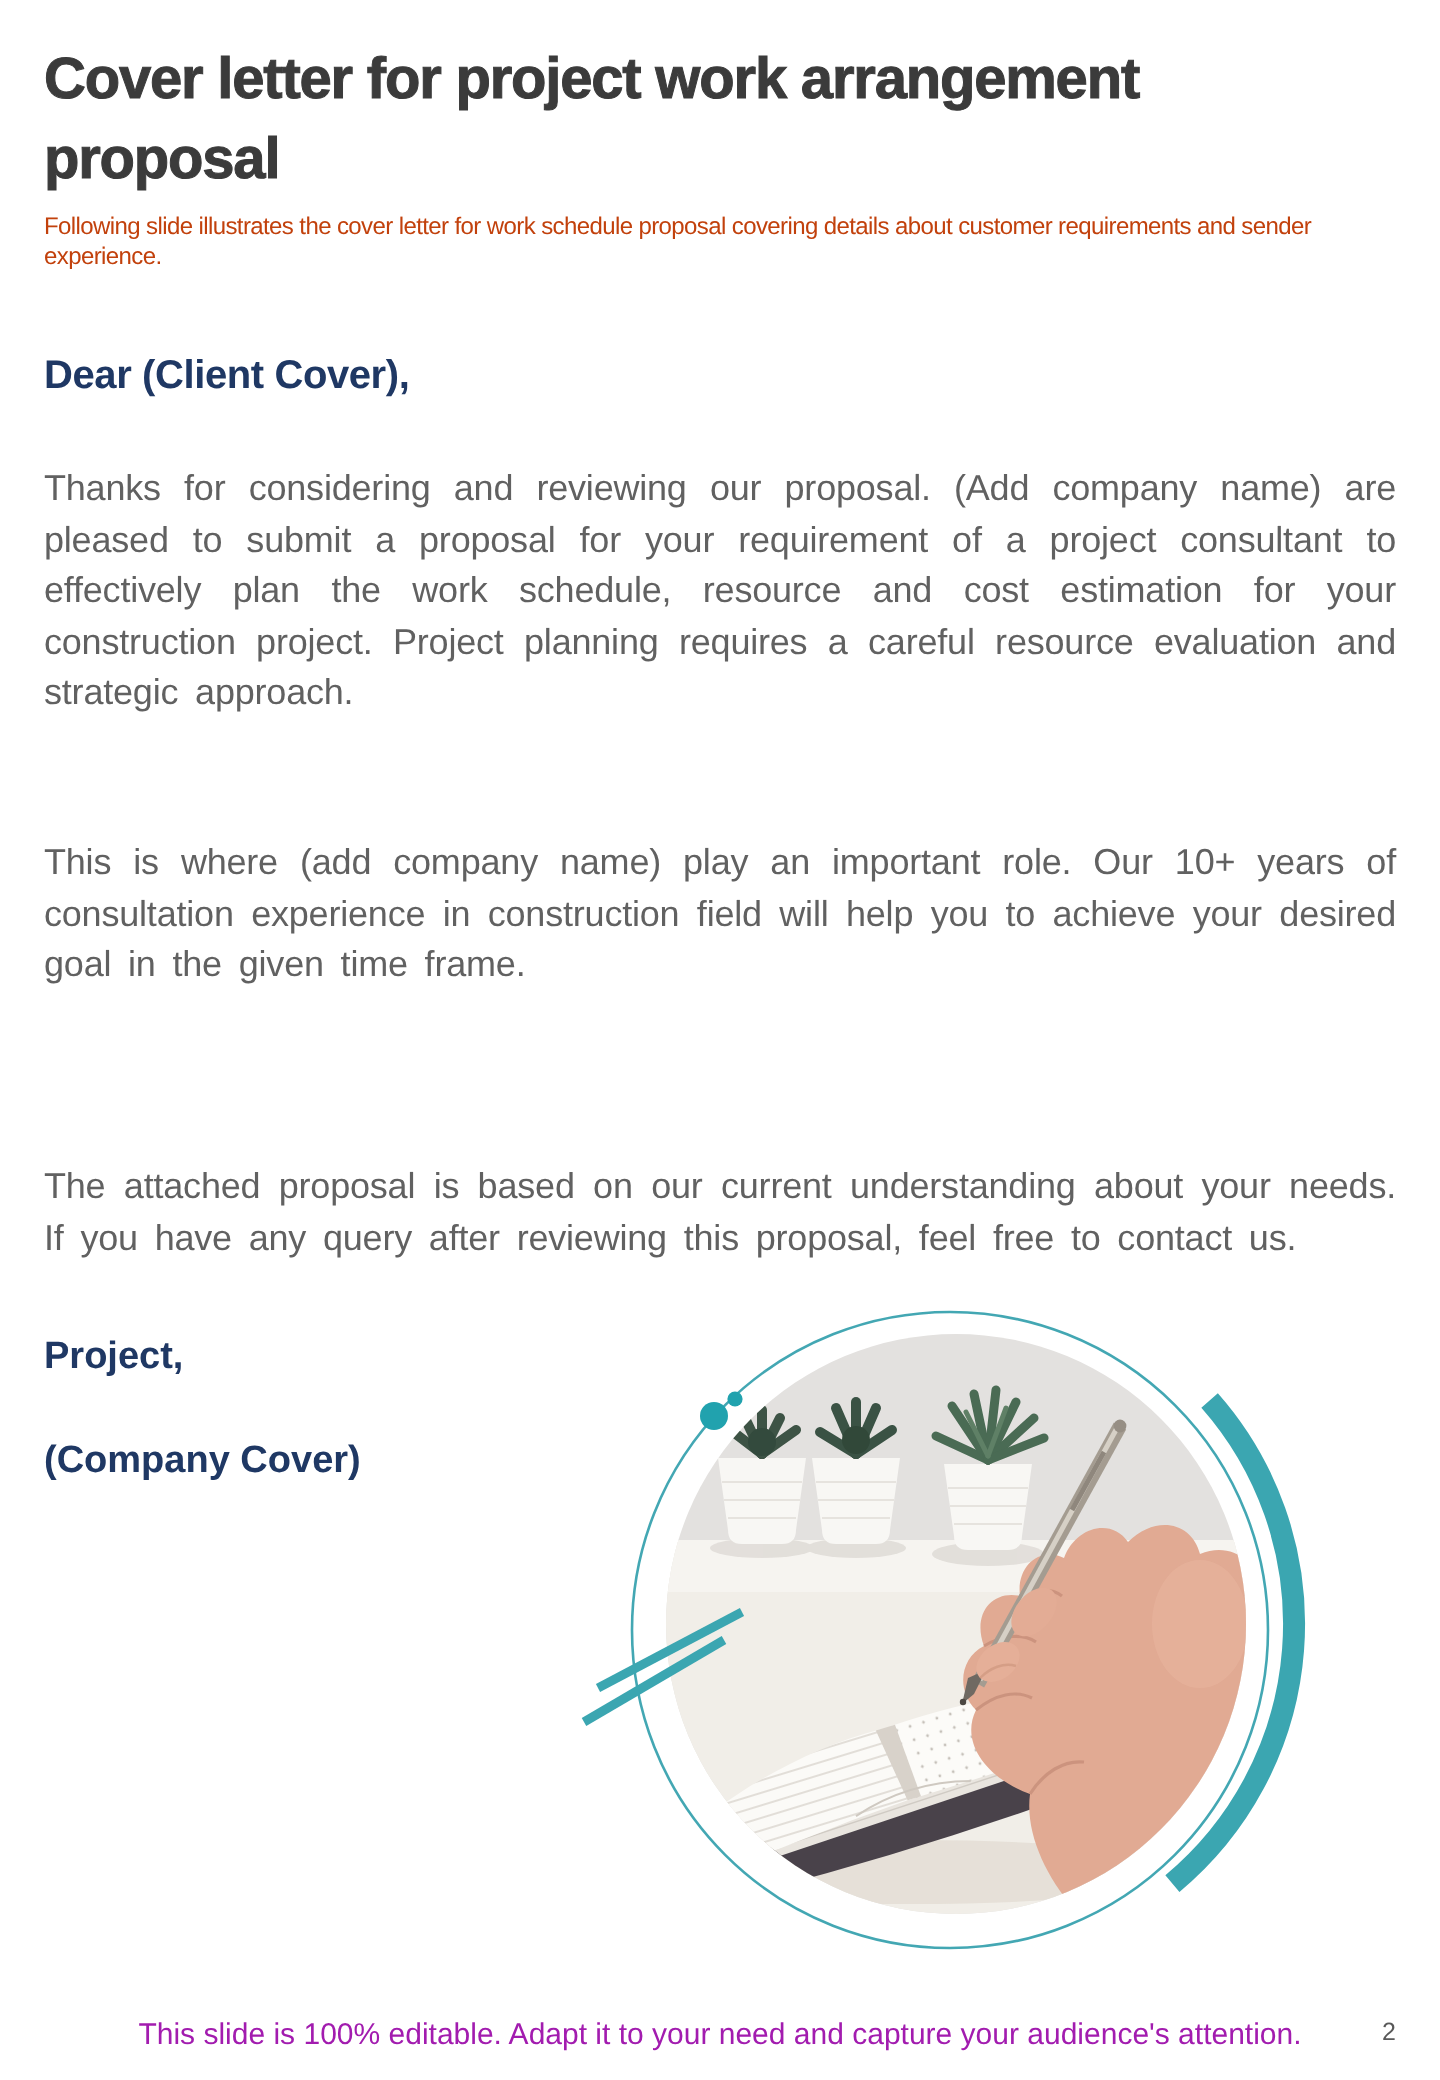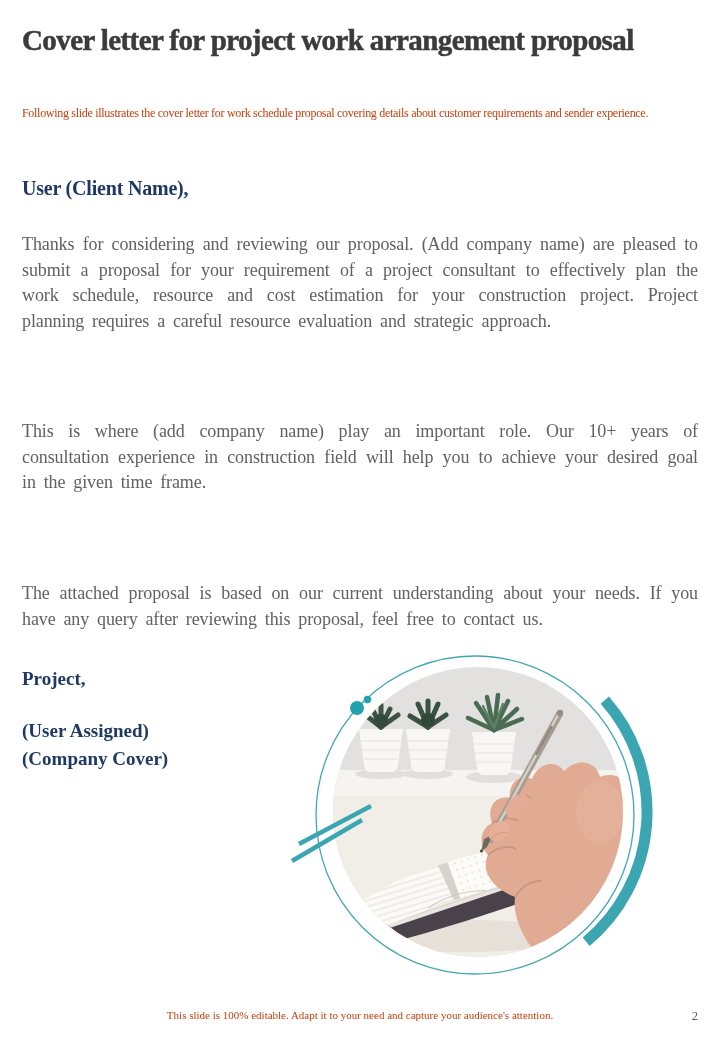--- a/index.html
+++ b/index.html
@@ -1,20 +1,20 @@
 <!DOCTYPE html>
 <html><head>
 <meta charset="utf-8">
 <style>
   * { margin:0; padding:0; box-sizing:border-box; }
   html,body { background:#888; }
   .slide {
     position:relative; width:720px; height:1040px; margin:0 auto;
     background:#ffffff; overflow:hidden;
-    font-family:Liberation Serif, serif;
+    font-family:Liberation Sans, sans-serif;
   }
   .page-title {
     position:absolute; left:22px; top:20px; width:660px;
     font-size:29px; line-height:40px; font-weight:700;
     letter-spacing:-0.6px; color:#3b3b3b;
     -webkit-text-stroke:0.5px #3b3b3b;
   }
   .subtitle {
     position:absolute; left:22px; top:106px; width:692px;
     font-size:12px; line-height:15px; color:#c2410c; letter-spacing:-0.3px;
@@ -35,46 +35,45 @@
     position:absolute; left:22px; top:668px;
     font-size:19px; font-weight:700; color:#1f3864;
   }
   .signature {
     position:absolute; left:22px; top:717px;
     font-size:19px; line-height:27.5px; font-weight:700; color:#1f3864;
   }
   .artwork { position:absolute; left:270px; top:620px; width:450px; height:390px; }
   .footer-note {
     position:absolute; left:0; right:0; top:1009px; text-align:center;
-    font-size:11px; color:#c2410c;
+    font-size:15px; color:#a21caf;
   }
   .page-number {
     position:absolute; right:22px; top:1009px;
     font-size:12.5px; color:#595959;
   }
 </style>
 </head>
 <body>
 
 <div class="slide">
 
   <h1 class="page-title">Cover letter for project work arrangement proposal</h1>
 
   <p class="subtitle">Following slide illustrates the cover letter for work schedule proposal covering details about customer requirements and sender experience.</p>
 
-  <p class="salutation">User (Client Name),</p>
+  <p class="salutation">Dear (Client Cover),</p>
 
   <p class="body-para para-1">Thanks for considering and reviewing our proposal. (Add company name) are pleased to submit a proposal for your requirement of a project consultant to effectively plan the work schedule, resource and cost estimation for your construction project. Project planning requires a careful resource evaluation and strategic approach.</p>
   <p class="body-para para-2">This is where (add company name) play an important role. Our 10+ years of consultation experience in construction field will help you to achieve your desired goal in the given time frame.</p>
   <p class="body-para para-3">The attached proposal is based on our current understanding about your needs. If you have any query after reviewing this proposal, feel free to contact us.</p>
 
   <p class="closing">Project,</p>
 
   <div class="signature">
-    <div>(User Assigned)</div>
     <div>(Company Cover)</div>
   </div>
 
   <div class="artwork">
     <svg width="450" height="390" viewBox="270 620 450 390" xmlns="http://www.w3.org/2000/svg">
       <defs>
         <clipPath id="photoClip">
             <circle cx="478" cy="812" r="145"></circle>
           </clipPath>
         <pattern id="ruled" width="6" height="6" patternUnits="userSpaceOnUse">

